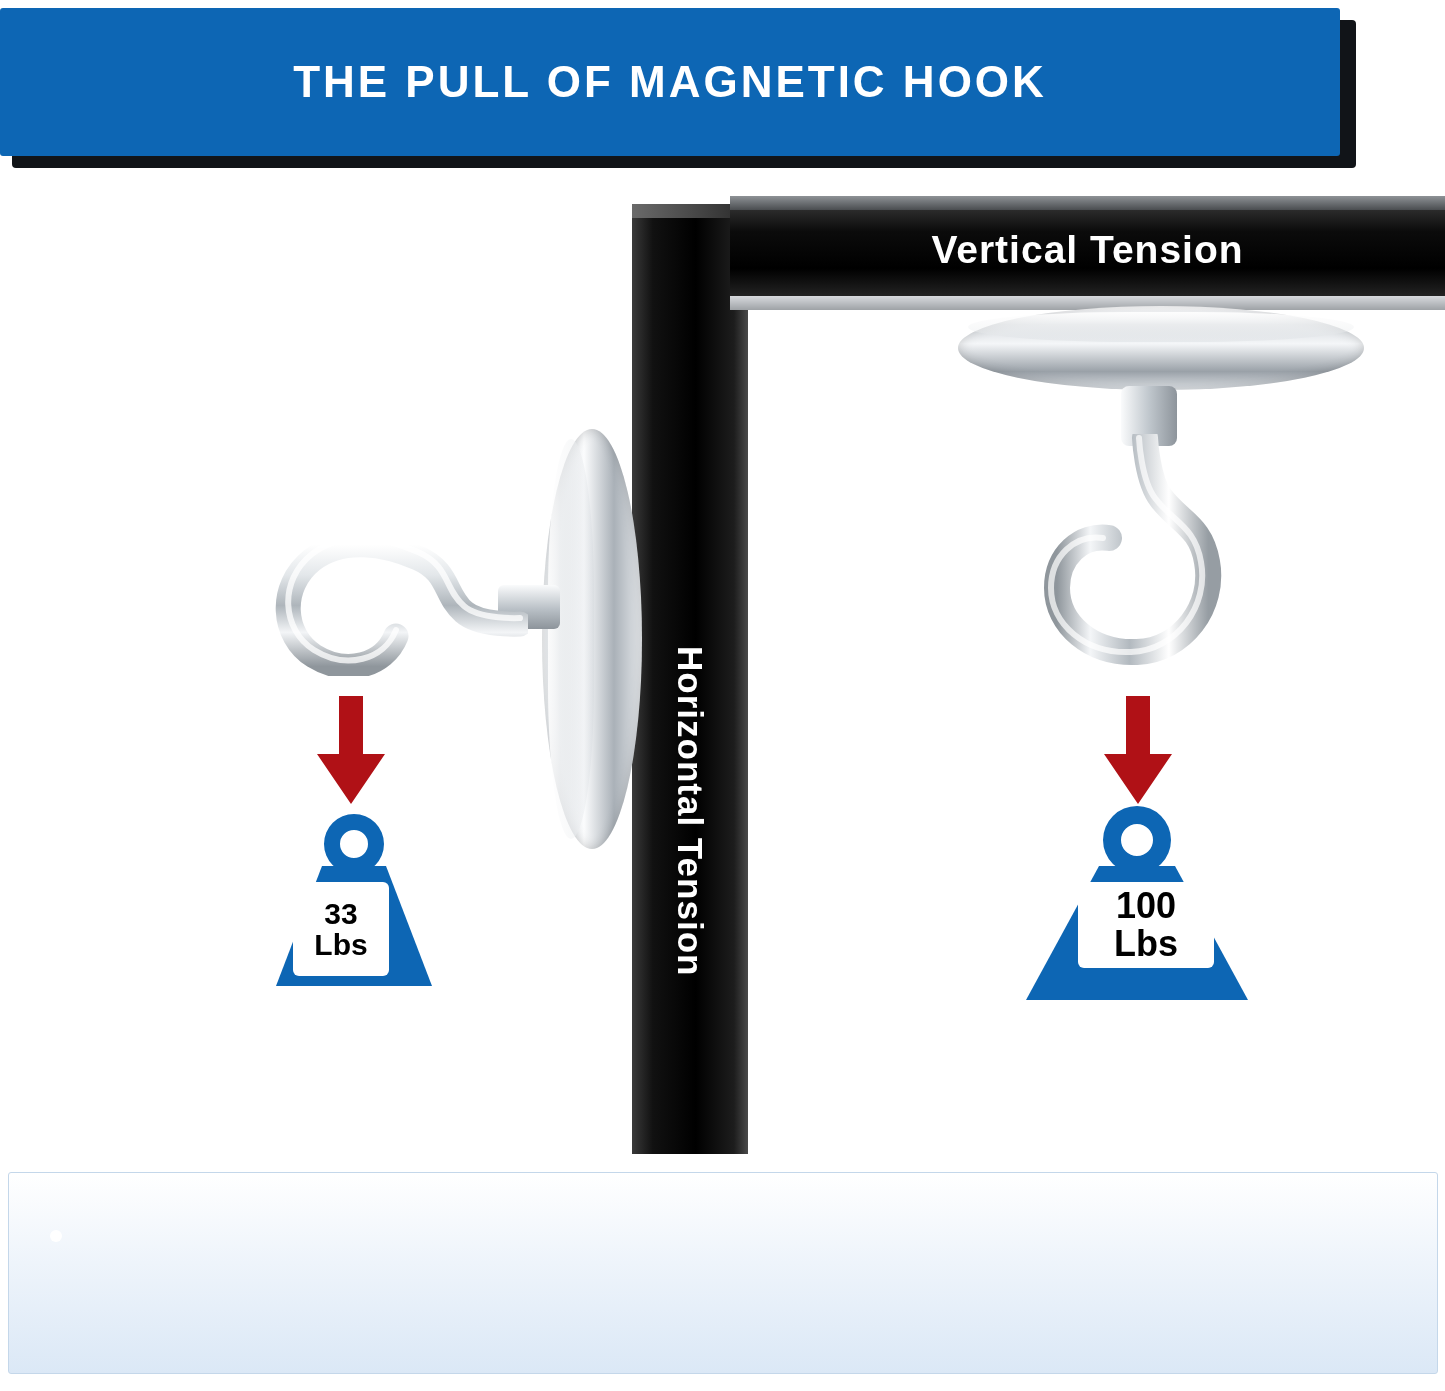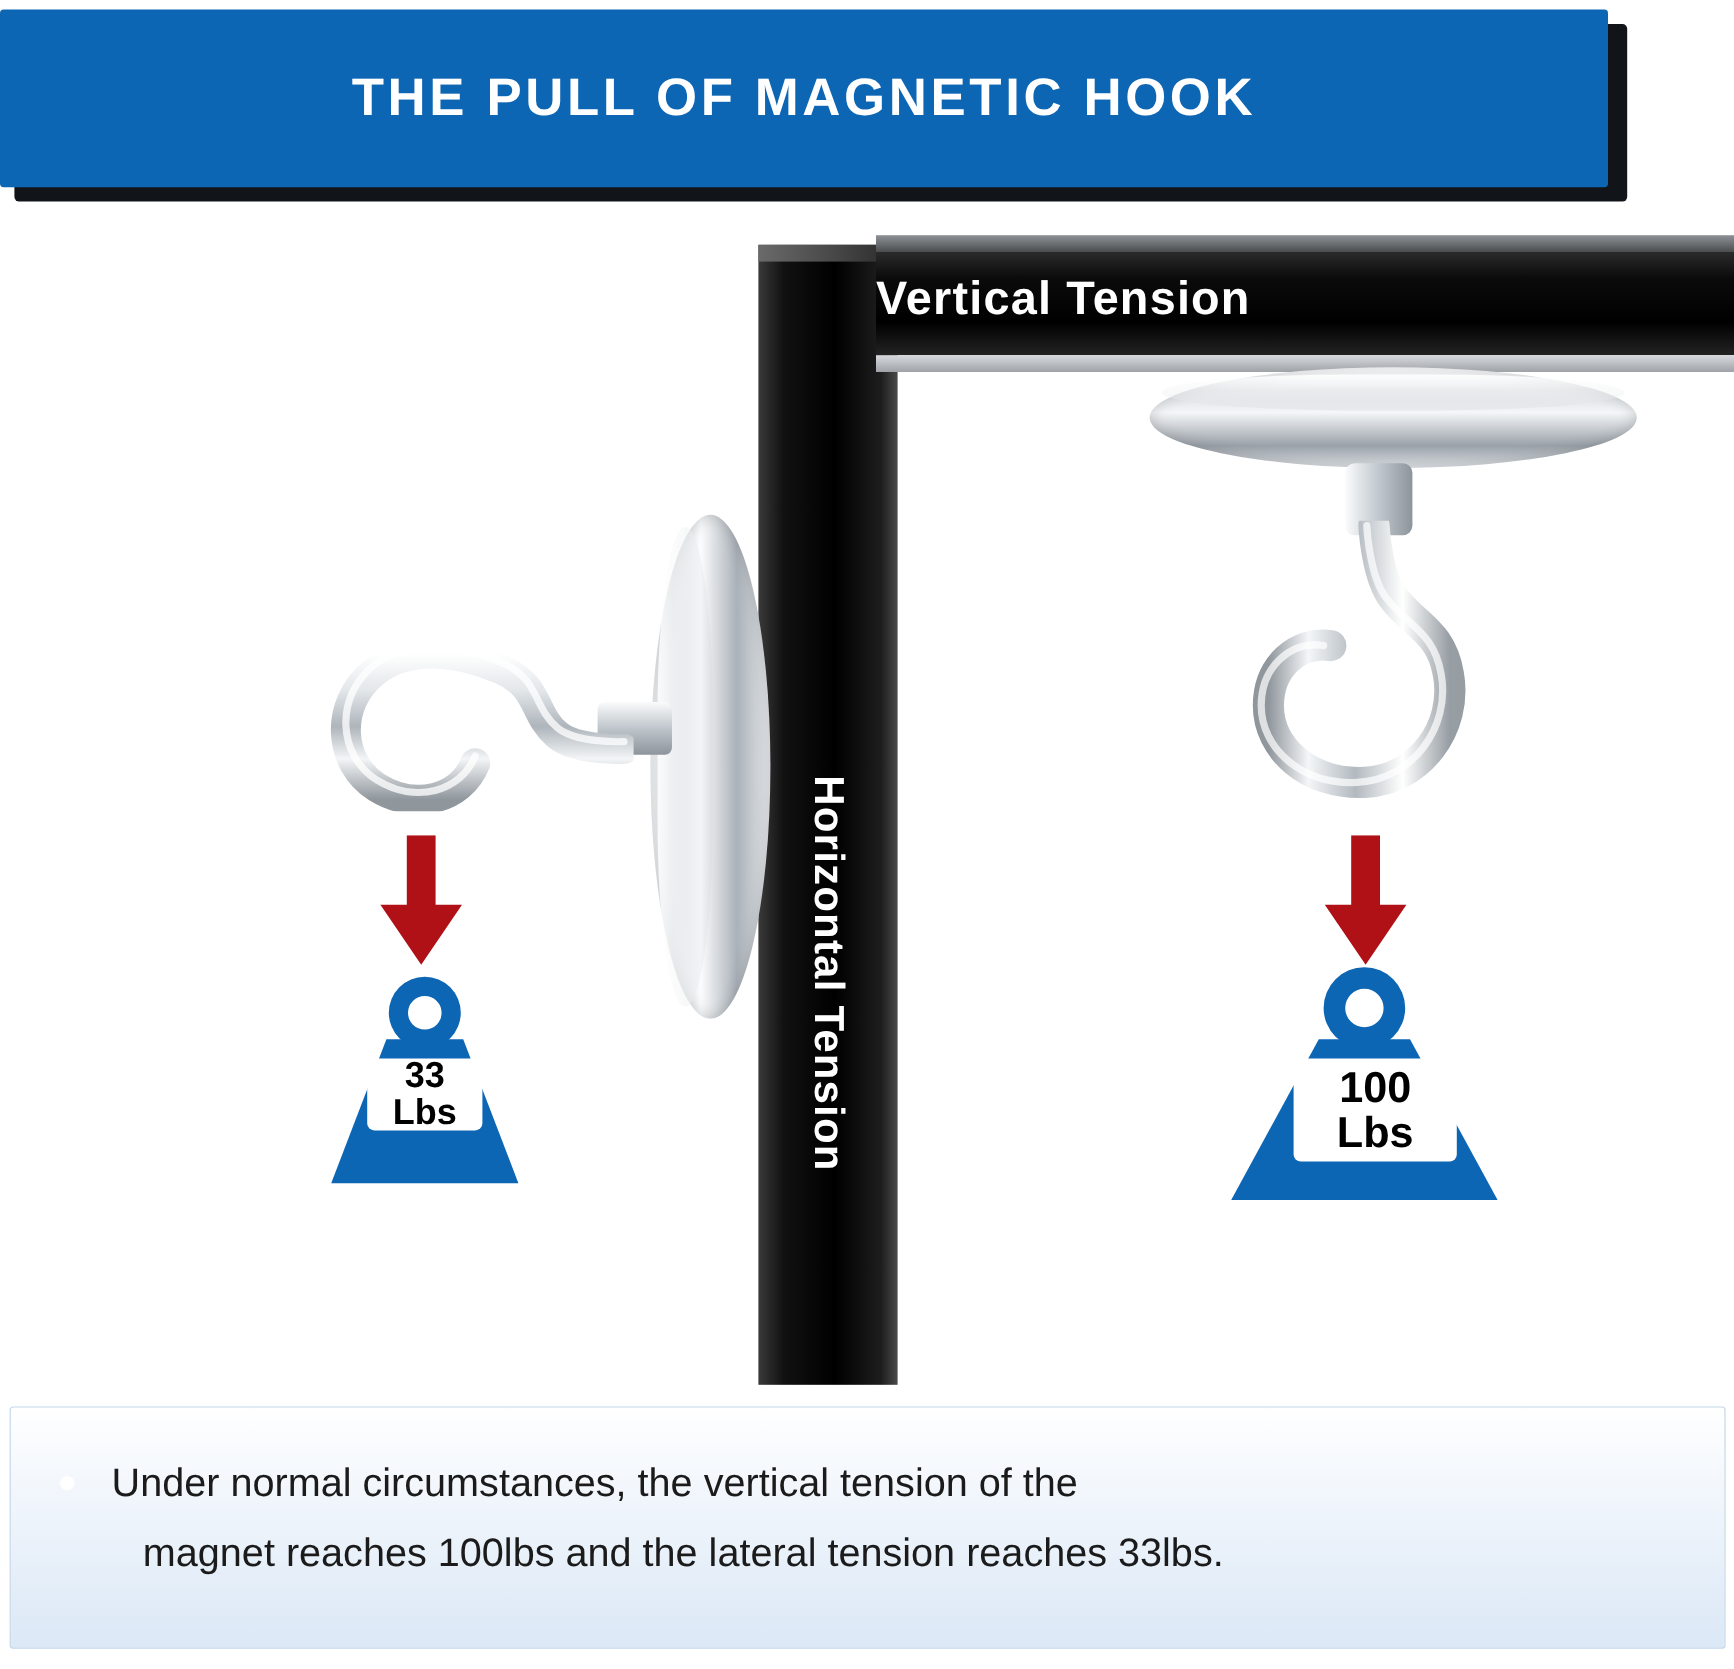--- a/index.html
+++ b/index.html
@@ -65,21 +65,21 @@
   .wall-horz{
     position:absolute;left:730px;top:8px;width:715px;height:92px;
     background:linear-gradient(to bottom,#343434 0%,#0b0b0b 30%,#000000 70%,#232323 100%);
   }
   .wall-horz-top{
     position:absolute;left:730px;top:0px;width:715px;height:14px;
     background:linear-gradient(to bottom,#8e9296,#4a4d50);
   }
   .wall-horz-label{
     position:absolute;left:730px;top:8px;width:715px;height:92px;
-    display:flex;align-items:center;justify-content:flex-start;
+    display:flex;align-items:center;justify-content:center;
   }
   .wall-horz-label span{
     color:#ffffff;font-size:39px;font-weight:bold;letter-spacing:1px;white-space:nowrap;
   }
   .ceiling-underline{
     position:absolute;left:730px;top:100px;width:715px;height:14px;
     background:linear-gradient(to bottom,#d8dade,#9ea2a6);
   }
 
   
@@ -201,21 +201,21 @@
 
   <svg class="arrow" style="left:313px;top:500px;width:76px;height:110px;" viewBox="0 0 76 110">
     <polygon points="26,0 50,0 50,58 72,58 38,108 4,58 26,58" fill="#b01116"></polygon>
   </svg>
 
   <svg class="weight" style="left:266px;top:614px;width:176px;height:182px;" viewBox="0 0 176 182">
     <path d="M88 4 a30 30 0 0 1 30 30 a30 30 0 0 1 -30 30 a30 30 0 0 1 -30 -30 a30 30 0 0 1 30 -30 z
              M88 20 a14 14 0 0 0 -14 14 a14 14 0 0 0 14 14 a14 14 0 0 0 14 -14 a14 14 0 0 0 -14 -14 z" fill="#0d66b4"></path>
     <path d="M56 56 L120 56 L166 176 L10 176 Z" fill="#0d66b4"></path>
   </svg>
-  <div class="weight-label" style="left:306px;top:686px;width:96px;height:60px;font-size:30px;">
+  <div class="weight-label" style="left:293px;top:686px;width:96px;height:94px;font-size:30px;">
     <span>33</span>
     <span>Lbs</span>
   </div>
 
   <div class="magnet-v"></div>
   <div class="magnet-v-rim"></div>
   <div class="magnet-v-stem"></div>
 
   <svg class="hook-v" viewBox="0 0 230 260">
     <defs>
@@ -250,17 +250,13 @@
   </div>
 
 </div>
 
 <div class="footer">
   <svg class="footer-bullet" viewBox="0 0 34 34">
     <path d="M17 2 a15 15 0 1 0 0 30 a15 15 0 0 1 0 -30 z" fill="#1553a0"></path>
     <path d="M17 2 a15 15 0 0 1 0 30 a15 15 0 0 0 0 -30 z" fill="#c01c21"></path>
     <circle cx="17" cy="17" r="6" fill="#ffffff"></circle>
   </svg>
-  <div class="footer-text">
-    <div>Under normal circumstances, the vertical tension of the</div>
-    <div style="padding-left:26px;">magnet reaches 100lbs and the lateral tension reaches 33lbs.</div>
-  </div>
 </div>
 
 </body></html>

